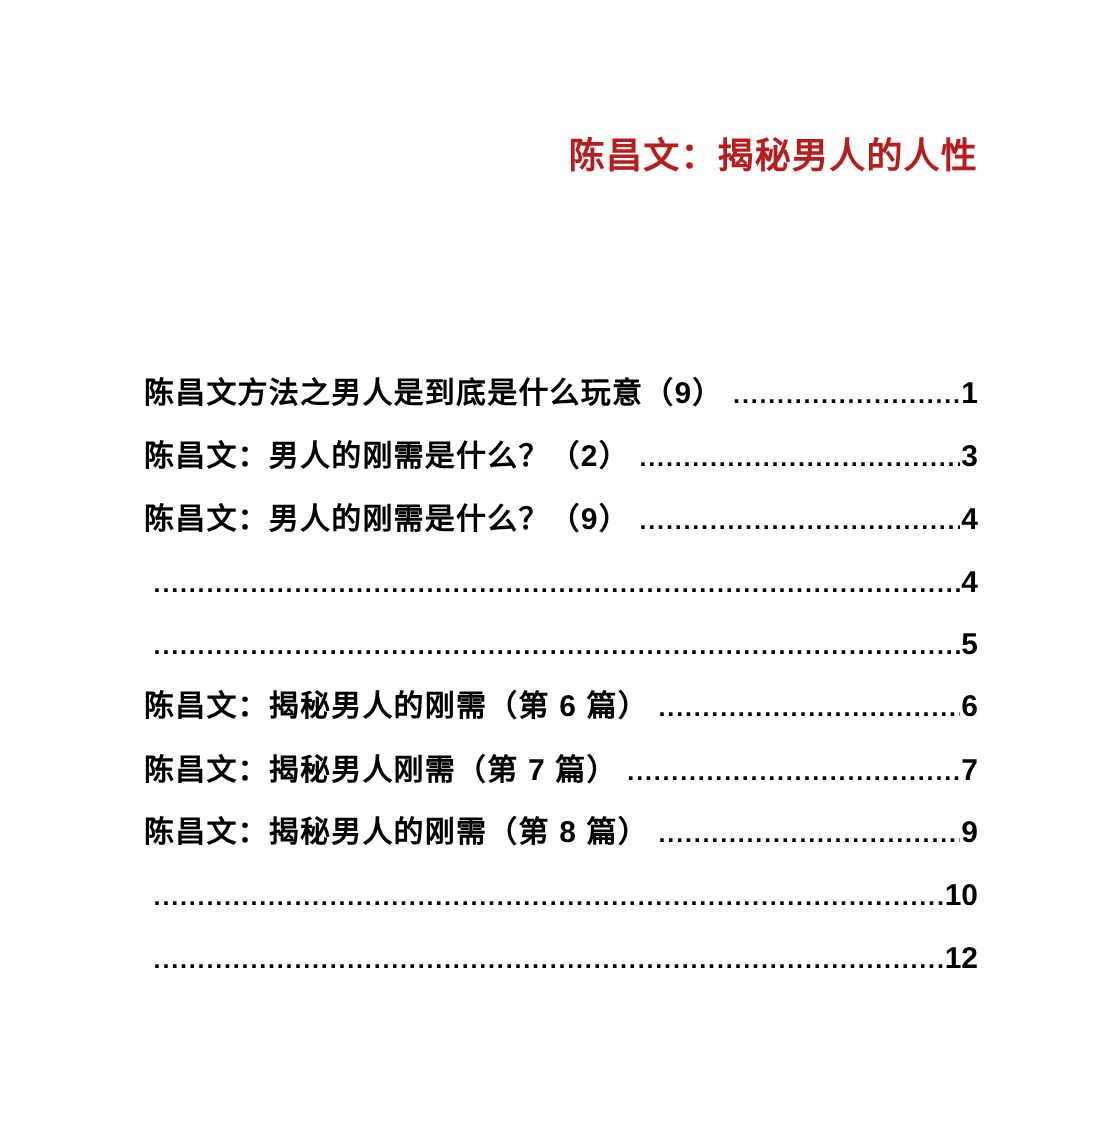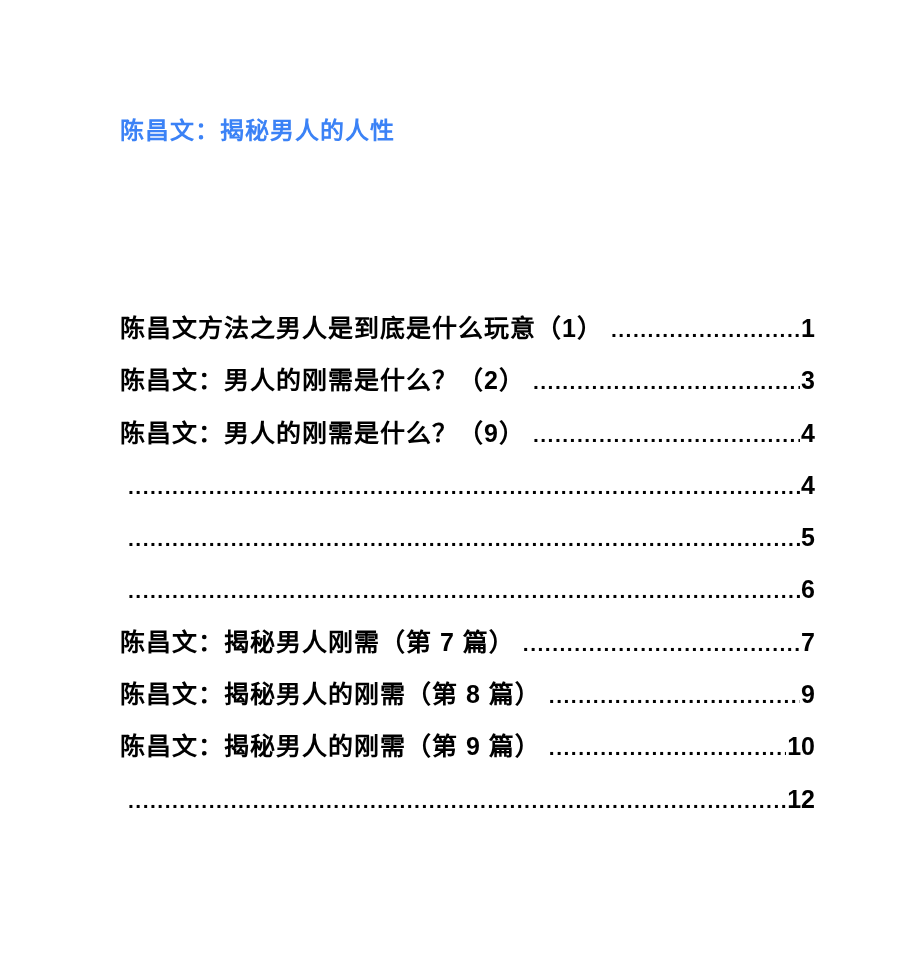--- a/index.html
+++ b/index.html
@@ -18,26 +18,26 @@
   .doc-page {
     box-sizing: border-box;
     width: 919px;
     height: 956px;
     padding: 112px 104px 0 120px;
     background: #ffffff;
   }
   
   .doc-title {
     margin: 0;
-    text-align: left;
-    font-size: 24px;
+    text-align: right;
+    font-size: 30px;
     font-weight: bold;
     line-height: 38px;
     letter-spacing: 1px;
-    color: #3b82f6;
+    color: #b91c1c;
   }
   
   .toc {
     margin-top: 152px;
   }
   .toc-row {
     display: flex;
     align-items: baseline;
     height: 52.3px;
     line-height: 52.3px;
@@ -69,21 +69,21 @@
 </style>
 </head>
 <body>
 
 <div class="doc-page">
 
   <h1 class="doc-title">陈昌文：揭秘男人的人性</h1>
 
   <div class="toc">
       <div class="toc-row">
-    <span class="toc-label">陈昌文方法之男人是到底是什么玩意（1）</span>
+    <span class="toc-label">陈昌文方法之男人是到底是什么玩意（9）</span>
     <span class="toc-leader">........................................................................................................................................................................................................</span>
     <span class="toc-page">1</span>
   </div>
       <div class="toc-row">
     <span class="toc-label">陈昌文：男人的刚需是什么？（2）</span>
     <span class="toc-leader">........................................................................................................................................................................................................</span>
     <span class="toc-page">3</span>
   </div>
       <div class="toc-row">
     <span class="toc-label">陈昌文：男人的刚需是什么？（9）</span>
@@ -92,35 +92,35 @@
   </div>
       <div class="toc-row">
     <span class="toc-leader">........................................................................................................................................................................................................</span>
     <span class="toc-page">4</span>
   </div>
       <div class="toc-row">
     <span class="toc-leader">........................................................................................................................................................................................................</span>
     <span class="toc-page">5</span>
   </div>
       <div class="toc-row">
+    <span class="toc-label">陈昌文：揭秘男人的刚需（第 6 篇）</span>
     <span class="toc-leader">........................................................................................................................................................................................................</span>
     <span class="toc-page">6</span>
   </div>
       <div class="toc-row">
     <span class="toc-label">陈昌文：揭秘男人刚需（第 7 篇）</span>
     <span class="toc-leader">........................................................................................................................................................................................................</span>
     <span class="toc-page">7</span>
   </div>
       <div class="toc-row">
     <span class="toc-label">陈昌文：揭秘男人的刚需（第 8 篇）</span>
     <span class="toc-leader">........................................................................................................................................................................................................</span>
     <span class="toc-page">9</span>
   </div>
       <div class="toc-row">
-    <span class="toc-label">陈昌文：揭秘男人的刚需（第 9 篇）</span>
     <span class="toc-leader">........................................................................................................................................................................................................</span>
     <span class="toc-page">10</span>
   </div>
       <div class="toc-row">
     <span class="toc-leader">........................................................................................................................................................................................................</span>
     <span class="toc-page">12</span>
   </div>
     </div>
 
 </div>

